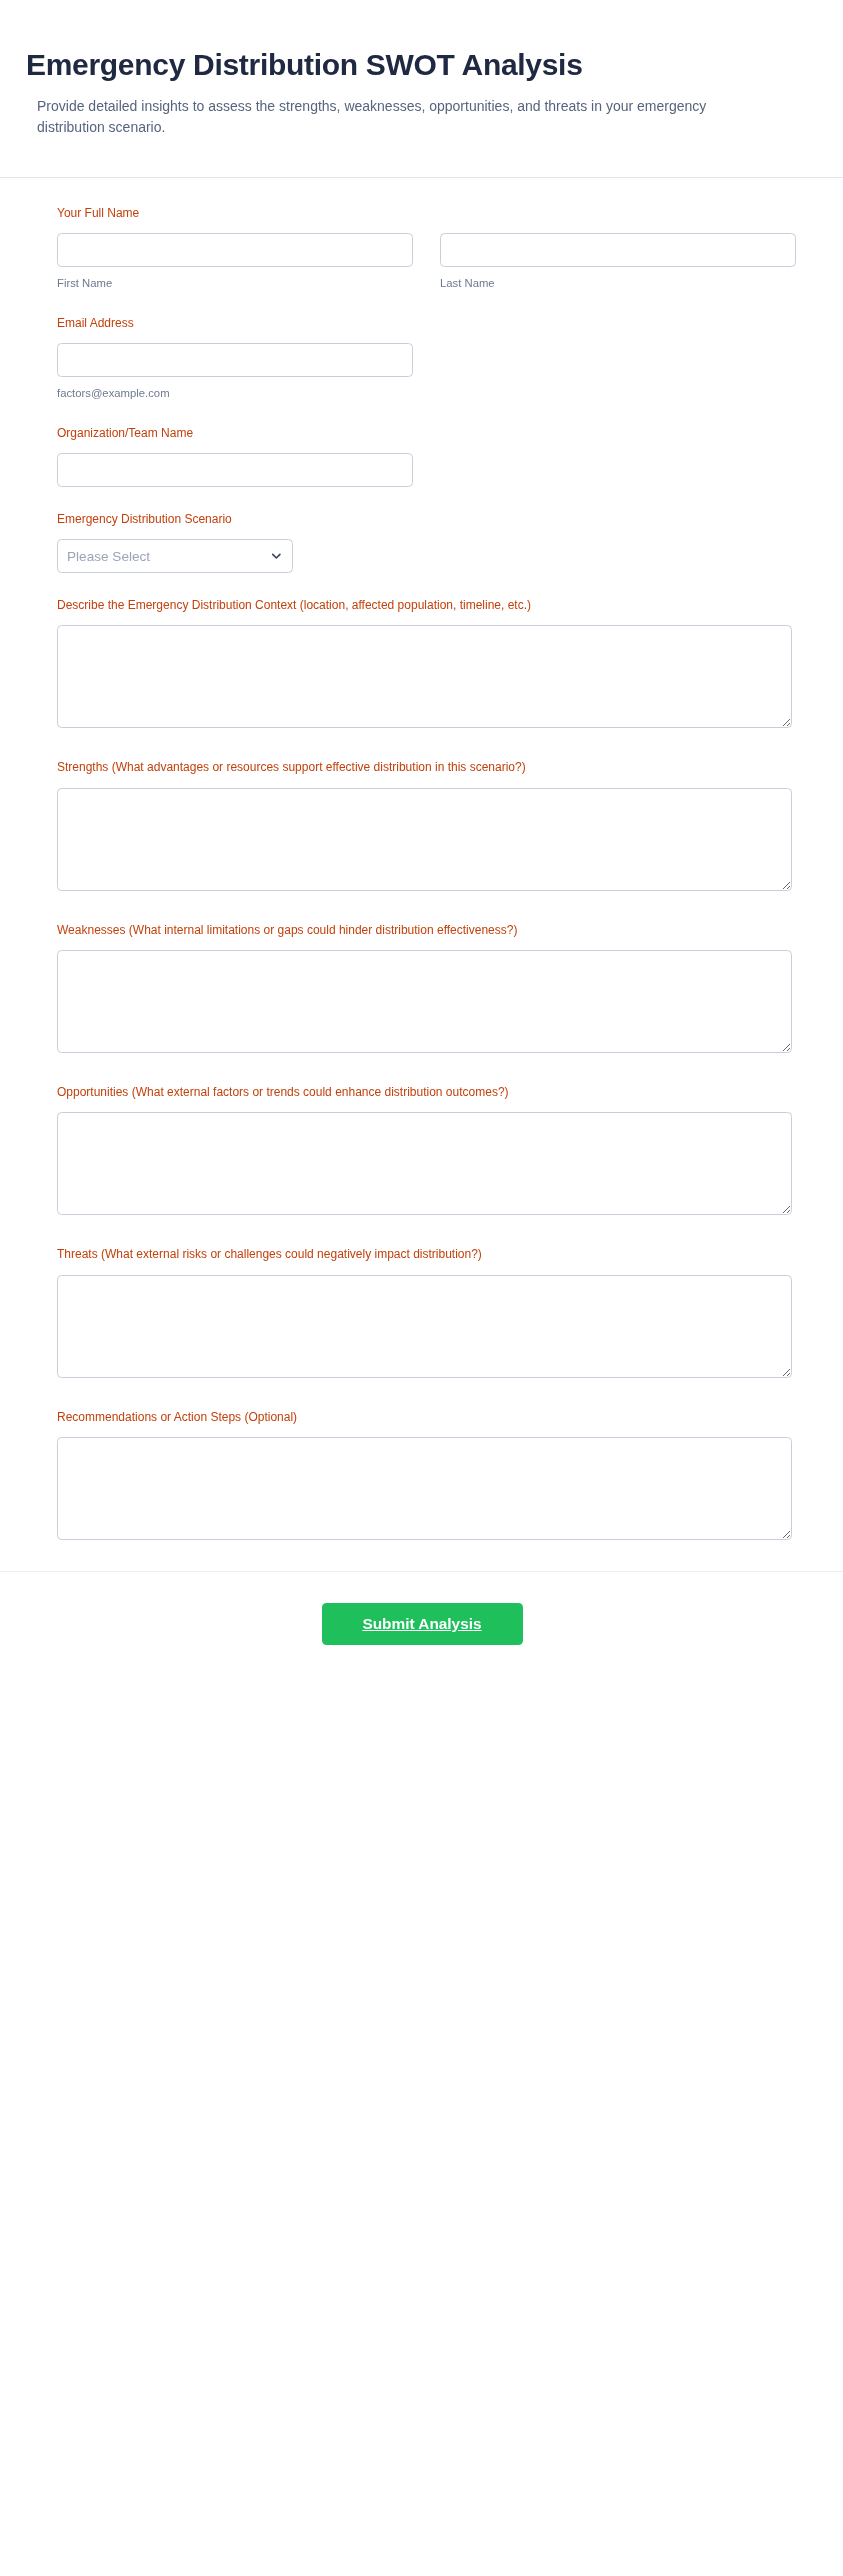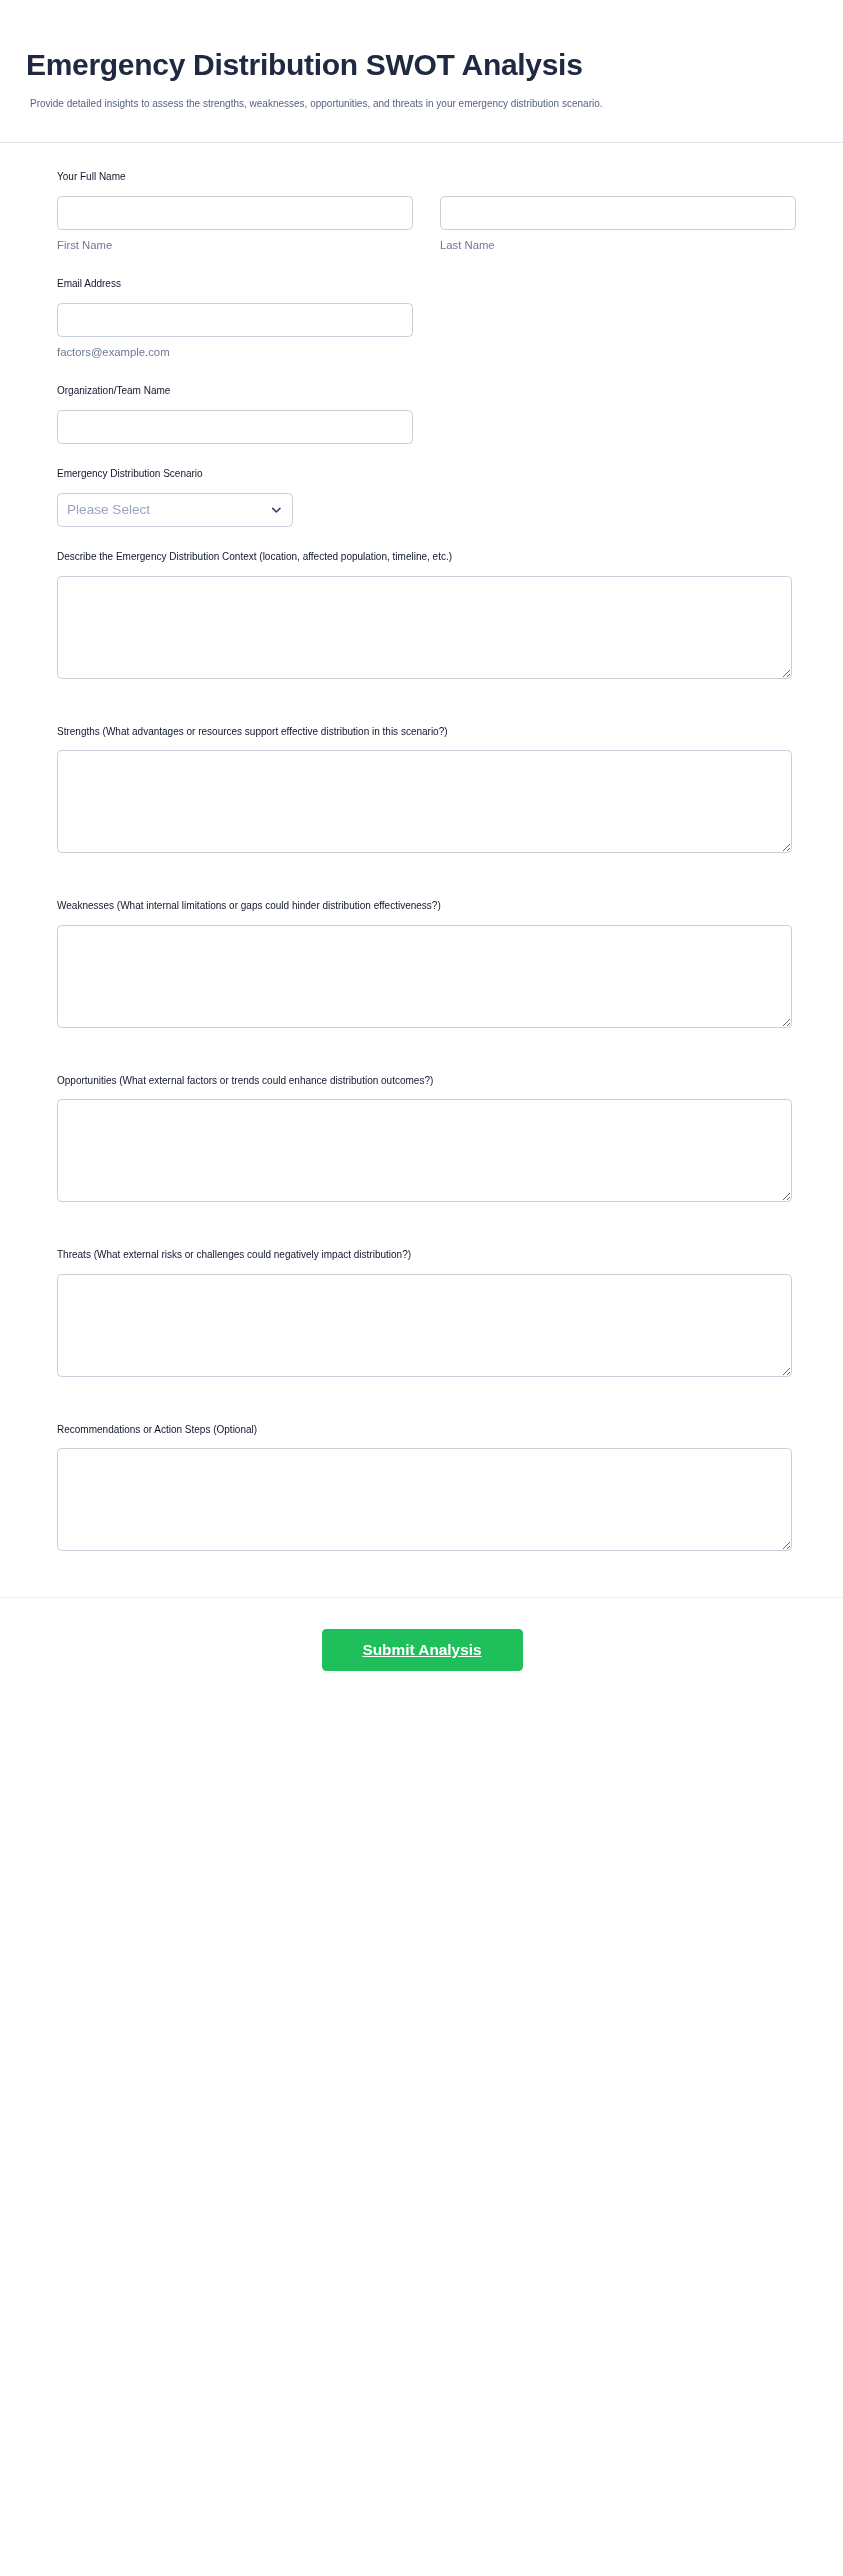--- a/index.html
+++ b/index.html
@@ -28,45 +28,45 @@
   }
   .form-title {
     font-size: 30px;
     line-height: 1.2;
     font-weight: bold;
     color: #202942;
     margin: 0 0 12.7px 0;
     letter-spacing: -0.3px;
   }
   .form-subtitle {
-    font-size: 10px;
+    font-size: 14px;
     line-height: 1.55;
     color: #57647e;
-    margin: 4px;
+    margin: 11px;
     max-width: 717px;
   }
   .header-divider {
     height: 0.9px;
     width: 100%;
     background: #e3e5ee;
   }
 
   
   .form-body {
     padding: 27px 57px 0 57px;
   }
 
   .field {
     margin-bottom: 23.6px;
   }
   .field-label {
     display: block;
-    font-size: 10px;
+    font-size: 12px;
     line-height: 1.45;
-    color: #0f172a;
+    color: #c2410c;
     margin: 0 0 11px 0;
     max-width: 735px;
   }
   .sub-label {
     display: block;
     font-size: 11.3px;
     line-height: 1.4;
     color: #6e7a92;
     margin-top: 8.2px;
   }
@@ -135,21 +135,21 @@
     padding: 7.3px 9px;
     font-family: "Liberation Sans", sans-serif;
     font-size: 13.6px;
     color: #2c3345;
     background: #ffffff;
     border: 0.9px solid #c8cfda;
     border-radius: 4.5px;
     outline: none;
     resize: vertical;
   }
-  .field.textarea-field { margin-bottom: 46px; }
+  .field.textarea-field { margin-bottom: 31px; }
 
   
   .footer-divider {
     height: 0.9px;
     width: 100%;
     background: #eceef3;
     margin-top: 18px;
   }
   .form-footer {
     padding: 31px 0 65px 0;

